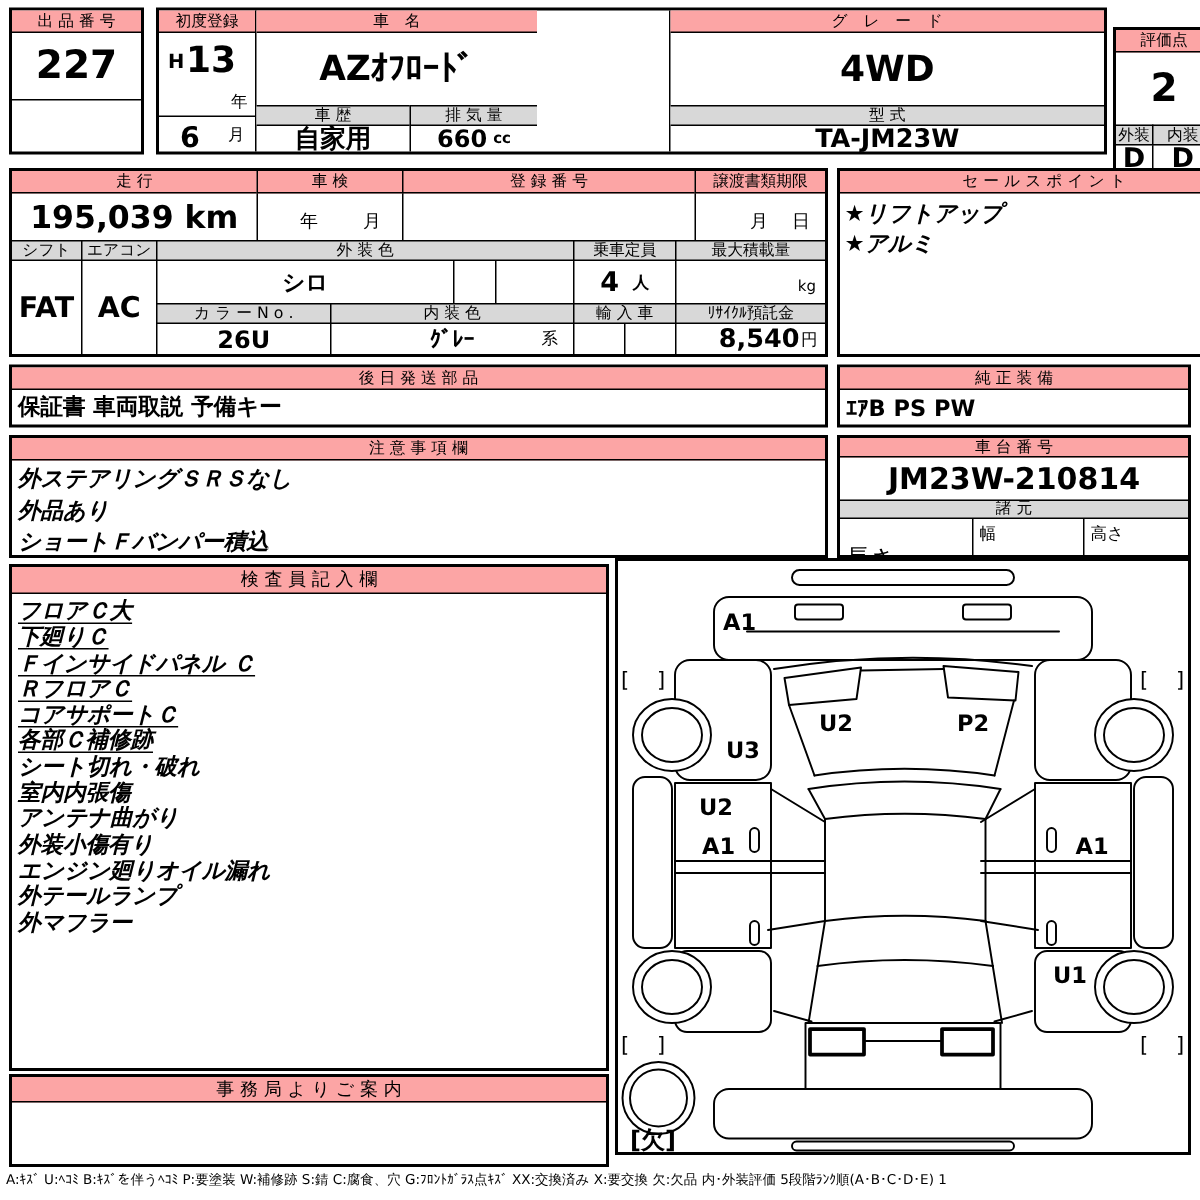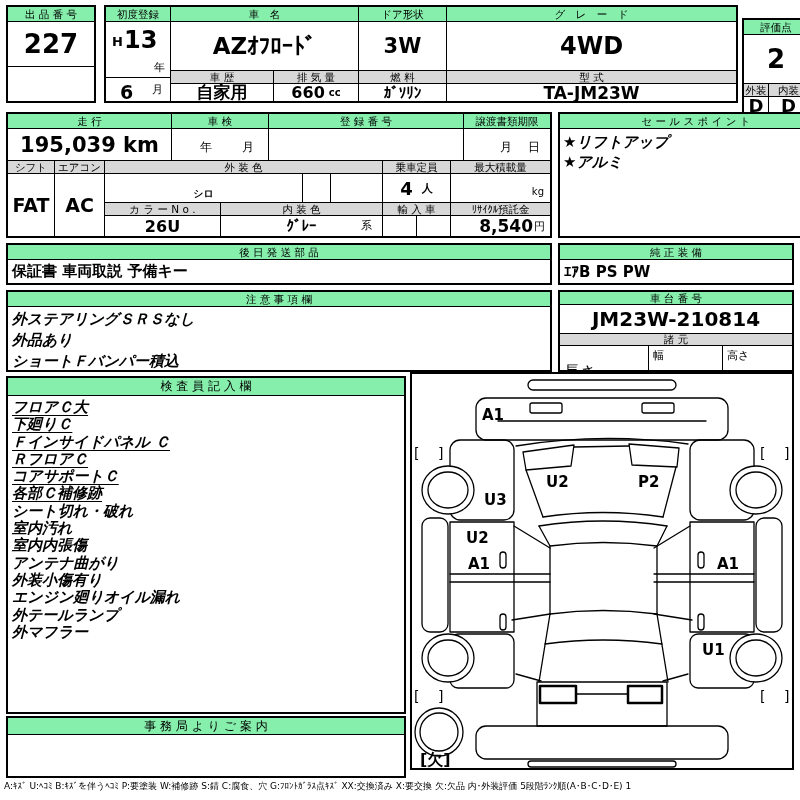--- a/index.html
+++ b/index.html
@@ -1,20 +1,20 @@
 <!DOCTYPE html>
 <html><head>
 <meta charset="utf-8">
 <style>
   html,body{margin:0;padding:0;background:#fff;}
   body{font-family:"DejaVu Sans","Liberation Sans",sans-serif;color:#000;}
   #sheet{position:relative;width:800px;height:800px;background:#fff;overflow:hidden;}
   .abs{position:absolute;box-sizing:border-box;}
   .blk{position:absolute;box-sizing:border-box;border:2px solid #000;background:#fff;}
-  .hdr{background:#86efac;text-align:center;font-size:10.5px;line-height:14px;white-space:nowrap;overflow:hidden;border-bottom:1px solid #000;}
+  .hdr{background:#fca5a5;text-align:center;font-size:10.5px;line-height:14px;white-space:nowrap;overflow:hidden;border-bottom:1px solid #000;}
   .hdr2{background:#d8d8d8;text-align:center;font-size:10.5px;line-height:13px;white-space:nowrap;overflow:hidden;border-top:1px solid #000;border-bottom:1px solid #000;}
   .val{display:flex;align-items:center;justify-content:center;font-weight:bold;white-space:nowrap;text-align:right;}
   .bl{border-left:1px solid #000;}
   .bt{border-top:1px solid #000;}
   .unit{font-weight:bold;}
   .u{text-decoration:underline;text-underline-offset:3px;}
   .listbox{font-weight:bold;}
   .listbox div{white-space:nowrap;font-style:italic;}
   svg text{font-family:"DejaVu Sans","Liberation Sans",sans-serif;}
 </style>
@@ -49,26 +49,20 @@
       <div class="abs val" style="left:0;top:15px;right:0;height:48px;font-size:23px">AZｵﾌﾛｰﾄﾞ</div>
       <div class="abs hdr2" style="left:0;top:63px;width:102px;height:14px">車 歴</div>
       <div class="abs val" style="left:0;top:77px;width:102px;bottom:0;font-size:17px">自家用</div>
       <div class="abs hdr2 bl" style="left:102px;top:63px;right:0;height:14px">排 気 量</div>
       <div class="abs val bl" style="left:102px;top:77px;right:0;bottom:0">
         <span style="font-size:16px">660</span>
         <span class="unit" style="font-size:10px;margin-left:4px">cc</span>
       </div>
     </div>
 
-    <div class="abs bl" style="left:252px;top:0;width:88px;bottom:0">
-      <div class="abs hdr" style="left:0;top:0;right:0;height:15px">ドア形状</div>
-      <div class="abs val" style="left:0;top:15px;right:0;height:48px;font-size:21px">3W</div>
-      <div class="abs hdr2" style="left:0;top:63px;right:0;height:14px">燃 料</div>
-      <div class="abs val" style="left:0;top:77px;right:0;bottom:0;font-size:15px">ｶﾞｿﾘﾝ</div>
-    </div>
 
     <div class="abs bl" style="left:340px;top:0;right:0;bottom:0">
       <div class="abs hdr" style="left:0;top:0;right:0;height:15px">グ　レ　ー　ド</div>
       <div class="abs val" style="left:0;top:15px;right:0;height:48px;font-size:24px">4WD</div>
       <div class="abs hdr2" style="left:0;top:63px;right:0;height:14px">型 式</div>
       <div class="abs val" style="left:0;top:77px;right:0;bottom:0;font-size:17px">TA-JM23W</div>
     </div>
   </div>
 
   <div class="blk" style="left:742px;top:18px;width:68px;height:98px">
@@ -100,21 +94,21 @@
 
     <div class="abs hdr2" style="left:0;top:46px;width:46px;height:14px">シフト</div>
     <div class="abs hdr2 bl" style="left:46px;top:46px;width:50px;height:14px">エアコン</div>
     <div class="abs hdr2 bl" style="left:96px;top:46px;width:278px;height:14px">外 装 色</div>
     <div class="abs hdr2 bl" style="left:374px;top:46px;width:68px;height:14px">乗車定員</div>
     <div class="abs hdr2 bl" style="left:442px;top:46px;right:0;height:14px">最大積載量</div>
 
     <div class="abs val" style="left:0;top:60px;width:46px;bottom:0;font-size:19px">FAT</div>
     <div class="abs val bl" style="left:46px;top:60px;width:50px;bottom:0;font-size:19px">AC</div>
 
-    <div class="abs val bl" style="left:96px;top:60px;width:198px;height:40px;font-size:10px">シロ</div>
+    <div class="abs val bl" style="left:96px;top:60px;width:198px;height:28px;font-size:15px">シロ</div>
     <div class="abs bl" style="left:294px;top:60px;width:28px;height:28px"></div>
     <div class="abs bl" style="left:322px;top:60px;width:52px;height:28px"></div>
     <div class="abs val bl" style="left:374px;top:60px;width:68px;height:28px">
       <span style="font-size:18px;font-weight:bold">4</span>
       <span style="font-size:11px;margin-left:9px">人</span>
     </div>
     <div class="abs bl" style="left:442px;top:60px;right:0;height:28px">
       <span class="abs" style="right:6px;bottom:5px;font-size:10px">kg</span>
     </div>
 
@@ -176,21 +170,20 @@
     <div class="abs hdr" style="left:0;top:0;right:0;height:18px;font-size:12px;line-height:17px">検 査 員 記 入 欄</div>
     <div class="abs listbox" style="left:4px;top:21px;right:0;bottom:0;font-size:15px;line-height:17.3px">
 
     <div class="u">フロアＣ大</div>
         <div class="u">下廻りＣ</div>
         <div class="u">Ｆインサイドパネル Ｃ</div>
         <div class="u">ＲフロアＣ</div>
         <div class="u">コアサポートＣ</div>
         <div class="u">各部Ｃ補修跡</div>
         <div>シート切れ・破れ</div>
-        <div>室内汚れ</div>
         <div>室内内張傷</div>
         <div>アンテナ曲がり</div>
         <div>外装小傷有り</div>
         <div>エンジン廻りオイル漏れ</div>
         <div>外テールランプ</div>
         <div>外マフラー</div>
       </div>
   </div>
 
   <div class="blk" style="left:6px;top:716px;width:400px;height:62px">

